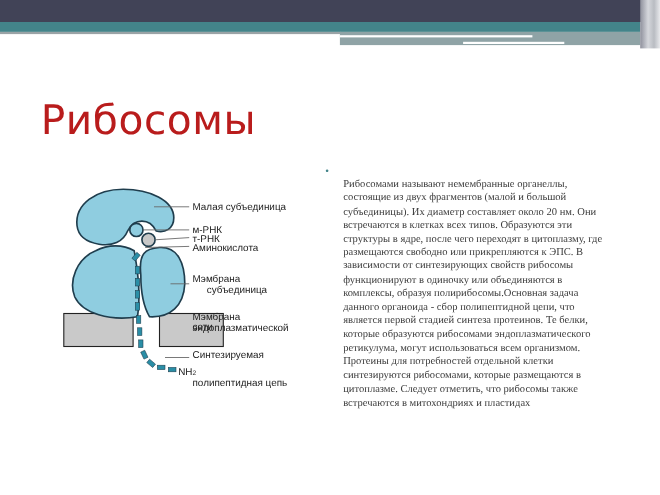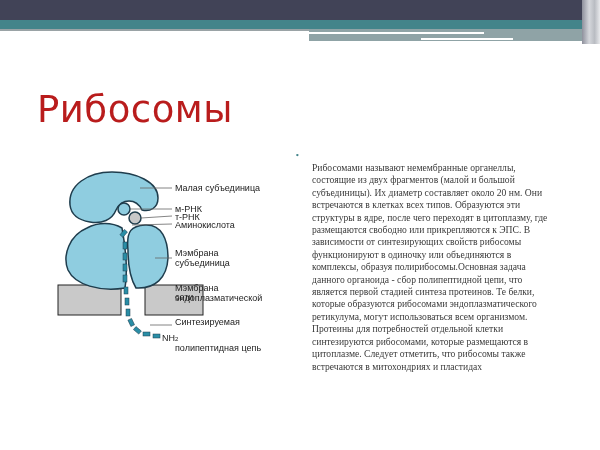--- a/index.html
+++ b/index.html
@@ -78,20 +78,20 @@
       <line x1="115" y1="108" x2="132" y2="108"></line>
       <line x1="163" y1="143" x2="163" y2="143"></line>
       <line x1="110" y1="175" x2="132" y2="175"></line>
     </g>
   </svg>
   <div class="lbl" style="left:135px;top:33px;">Малая субъединица</div>
   <div class="lbl" style="left:135px;top:54px;">м-РНК</div>
   <div class="lbl" style="left:135px;top:62px;">т-РНК</div>
   <div class="lbl" style="left:135px;top:70px;">Аминокислота</div>
   <div class="lbl" style="left:135px;top:98px;">Мэмбрана</div>
-  <div class="lbl" style="left:135px;top:108px;">субъединица</div>
+  <div class="lbl" style="left:148px;top:108px;">субъединица</div>
   <div class="lbl" style="left:135px;top:133px;">Мэмбрана</div>
   <div class="lbl" style="left:135px;top:143px;">эндоплазматической</div>
   <div class="lbl" style="left:135px;top:142px;">сети</div>
   <div class="lbl" style="left:135px;top:167px;text-align:center;">Синтезируемая</div>
   <div class="lbl" style="left:135px;top:193px;">полипептидная цепь</div>
   <div class="lbl" style="left:122px;top:183px;"><span>NH</span><span class="sub">2</span></div>
 </div>
 
 </body></html>

